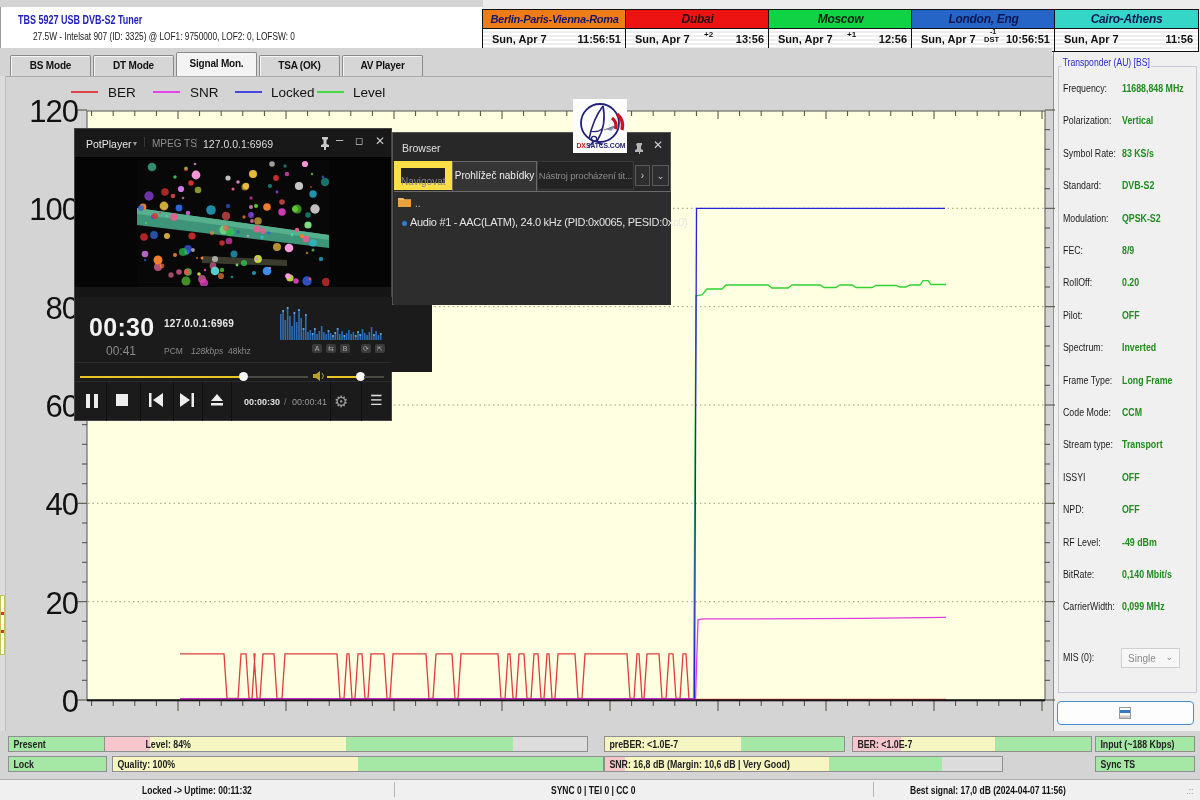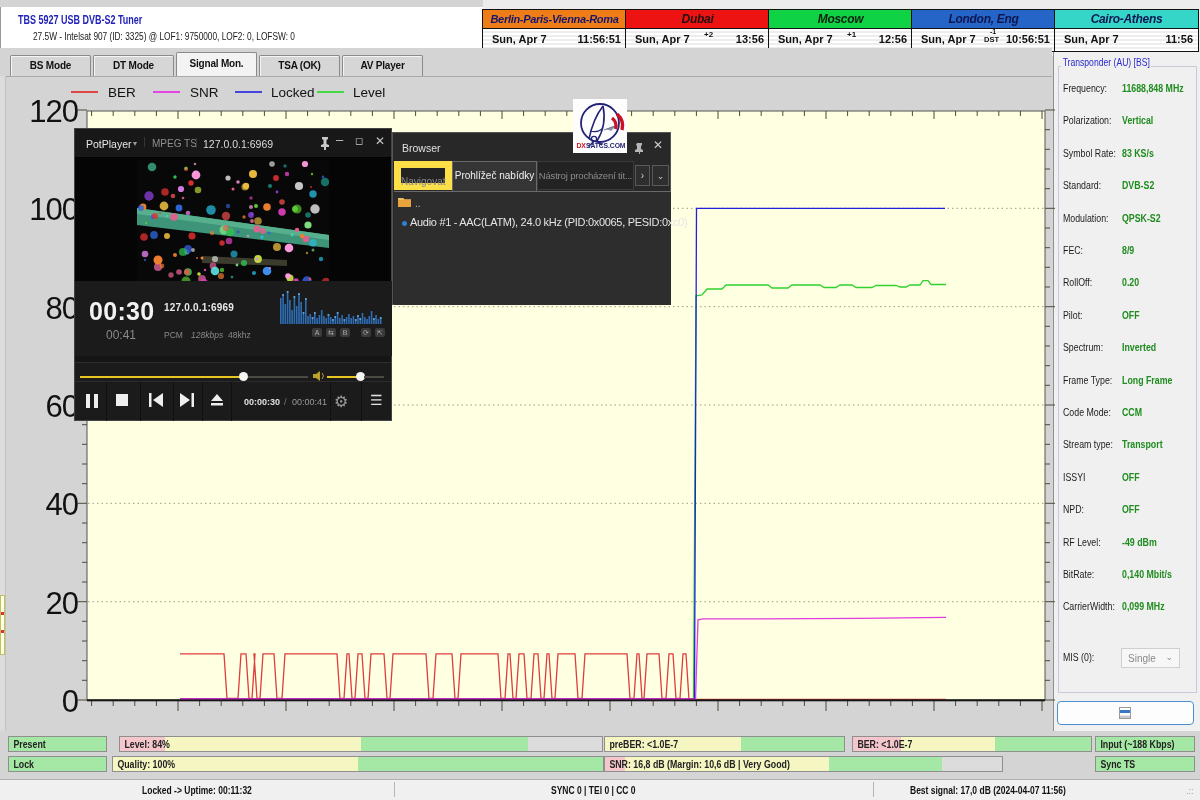--- a/index.html
+++ b/index.html
@@ -433,21 +433,21 @@
 <circle cx="25" cy="106" r="2.4" fill="#f08030" opacity="0.65"></circle>
 <circle cx="85" cy="83" r="2.7" fill="#e03030" opacity="0.86"></circle>
 <circle cx="130" cy="47" r="3.8" fill="#f08030" opacity="0.98"></circle>
 <circle cx="140" cy="32" r="1.4" fill="#9040e0" opacity="0.91"></circle>
 <circle cx="119" cy="46" r="2.0" fill="#66e039" opacity="0.89"></circle>
 <circle cx="133" cy="26" r="2.1" fill="#20b0a0" opacity="0.68"></circle>
 <circle cx="49" cy="121" r="4.5" fill="#66e039" opacity="0.62"></circle>
 </svg>
  </div>
 
- <div class="abs" style="left:0;top:152px;width:317px;height:75px;background:#1b1b1b;">
+ <div class="abs" style="left:0;top:168px;width:357px;height:75px;background:#1b1b1b;">
   <span class="abs" style="left:14px;top:16px;font-size:25px;font-weight:bold;color:#f2f2f2;letter-spacing:0.3px;">00:30</span>
   <span class="abs" style="left:31px;top:47px;font-size:12px;color:#8a8a8a;">00:41</span>
   <span class="abs" style="left:89px;top:21px;font-size:10px;font-weight:bold;color:#e8e8e8;letter-spacing:0.2px;">127.0.0.1:6969</span>
   <span class="abs" style="left:89px;top:49px;font-size:8.5px;color:#8a8a8a;">PCM</span><span class="abs" style="left:116px;top:49px;font-size:8.5px;color:#8a8a8a;font-style:italic;">128kbps</span><span class="abs" style="left:153px;top:49px;font-size:8.5px;color:#8a8a8a;">48khz</span>
   <svg class="abs" style="left:205px;top:9px;" width="104" height="34" viewBox="0 0 104 34">
         <rect x="0.0" y="8" width="1.6" height="26" fill="#2e6db4"></rect>
 <rect x="2.3" y="4" width="1.6" height="30" fill="#2e6db4"></rect>
 <rect x="2.3" y="4" width="1.6" height="2" fill="#5f9fd8"></rect>
 <rect x="4.5" y="14" width="1.6" height="20" fill="#2e6db4"></rect>
 <rect x="6.8" y="1" width="1.6" height="33" fill="#2e6db4"></rect>
@@ -647,21 +647,21 @@
 <div class="abs fl" style="top:652px;">MIS (0):</div>
 <div class="abs" style="left:1121px;top:648px;width:59px;height:20px;background:#f7f7f7;border:1px solid #cfcfcf;font-size:10px;color:#8a8a8a;line-height:19px;"><span style="padding-left:6px;">Single</span><span class="abs" style="right:6px;top:-1px;color:#8a8a8a;font-size:9px;">⌄</span></div>
 <div class="abs" style="left:1057px;top:701px;width:137px;height:24px;background:#fdfdfd;border:1.5px solid #4a90d0;border-radius:4px;">
  <svg class="abs" style="left:61px;top:5px;" width="12" height="12" viewBox="0 0 12 12">
       <rect x="0.5" y="0.5" width="11" height="11" fill="#fff" stroke="#9a9a9a"></rect>
       <rect x="1" y="3" width="10" height="3" fill="#3b78c3"></rect>
       <rect x="1" y="8.5" width="10" height="2.5" fill="#c9c9c9"></rect>
     </svg>
 </div>
 <div class="abs bar" style="left:8px;top:736px;width:99px;background:linear-gradient(90deg,#a5e8a5 0.0%,#a5e8a5 100.0%);"><span>Present</span></div>
-<div class="abs bar" style="left:119px;top:736px;width:484px;background:linear-gradient(90deg,#f5c6cc 0.0%,#f5c6cc 9.3%,#f6f6c3 9.3%,#f6f6c3 50.0%,#a5e8a5 50.0%,#a5e8a5 84.7%,#dcdcdc 84.7%,#dcdcdc 100.0%);"><span>Level: 84%</span></div>
+<div class="abs bar" style="left:104px;top:736px;width:484px;background:linear-gradient(90deg,#f5c6cc 0.0%,#f5c6cc 9.3%,#f6f6c3 9.3%,#f6f6c3 50.0%,#a5e8a5 50.0%,#a5e8a5 84.7%,#dcdcdc 84.7%,#dcdcdc 100.0%);padding-left:36px;"><span>Level: 84%</span></div>
 <div class="abs bar" style="left:604px;top:736px;width:241px;background:linear-gradient(90deg,#f6f6c3 0.0%,#f6f6c3 57.0%,#a5e8a5 57.0%,#a5e8a5 100.0%);"><span>preBER: &lt;1.0E-7</span></div>
 <div class="abs bar" style="left:852px;top:736px;width:240px;background:linear-gradient(90deg,#f5c6cc 0.0%,#f5c6cc 20.0%,#f6f6c3 20.0%,#f6f6c3 59.5%,#a5e8a5 59.5%,#a5e8a5 100.0%);"><span>BER: &lt;1.0E-7</span></div>
 <div class="abs bar" style="left:1095px;top:736px;width:100px;background:linear-gradient(90deg,#a5e8a5 0.0%,#a5e8a5 100.0%);"><span>Input (~188 Kbps)</span></div>
 <div class="abs bar" style="left:8px;top:756px;width:99px;background:linear-gradient(90deg,#a5e8a5 0.0%,#a5e8a5 100.0%);"><span>Lock</span></div>
 <div class="abs bar" style="left:112px;top:756px;width:492px;background:linear-gradient(90deg,#f6f6c3 0.0%,#f6f6c3 50.0%,#a5e8a5 50.0%,#a5e8a5 100.0%);"><span>Quality: 100%</span></div>
 <div class="abs bar" style="left:604px;top:756px;width:399px;background:linear-gradient(90deg,#f5c6cc 0.0%,#f5c6cc 5.0%,#f6f6c3 5.0%,#f6f6c3 56.5%,#a5e8a5 56.5%,#a5e8a5 85.0%,#dcdcdc 85.0%,#dcdcdc 100.0%);"><span>SNR: 16,8 dB (Margin: 10,6 dB | Very Good)</span></div>
 <div class="abs bar" style="left:1095px;top:756px;width:100px;background:linear-gradient(90deg,#a5e8a5 0.0%,#a5e8a5 100.0%);"><span>Sync TS</span></div>
 
 <div class="abs" id="status">
  <span class="abs" style="left:142px;top:5px;font-size:10px;font-weight:bold;transform:scaleX(0.85);transform-origin:0 0;white-space:nowrap;">Locked -&gt; Uptime: 00:11:32</span>

